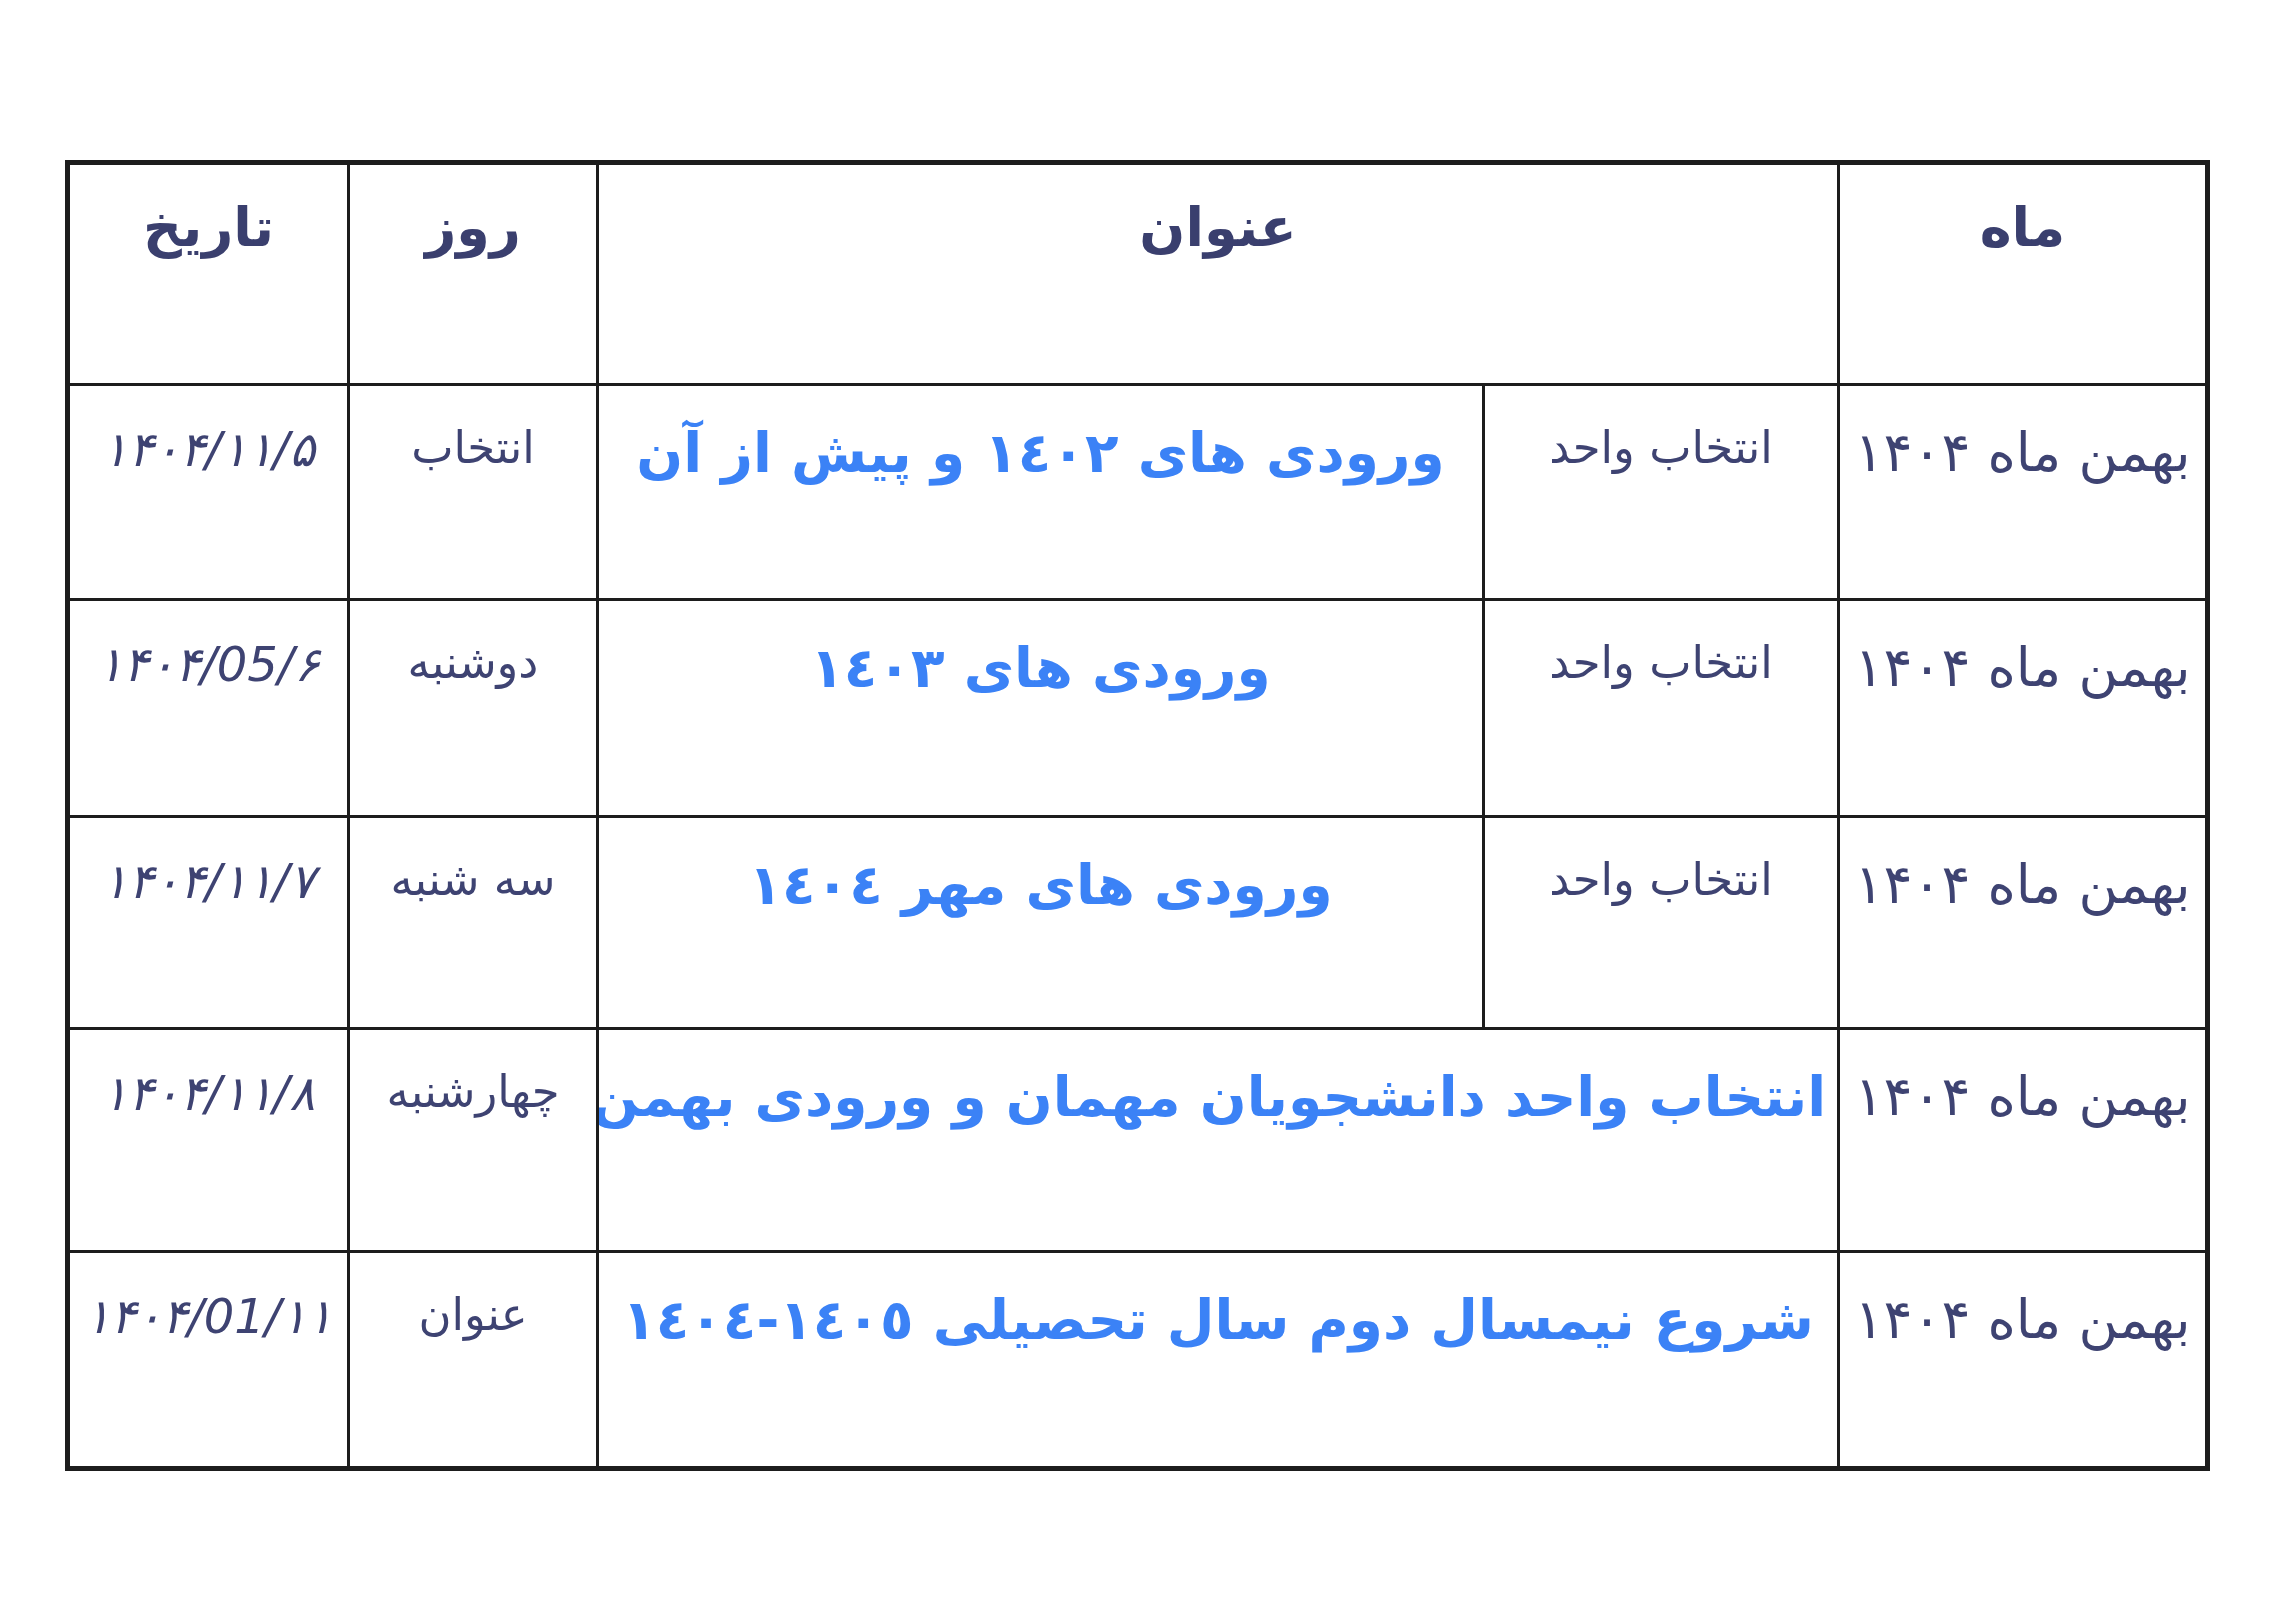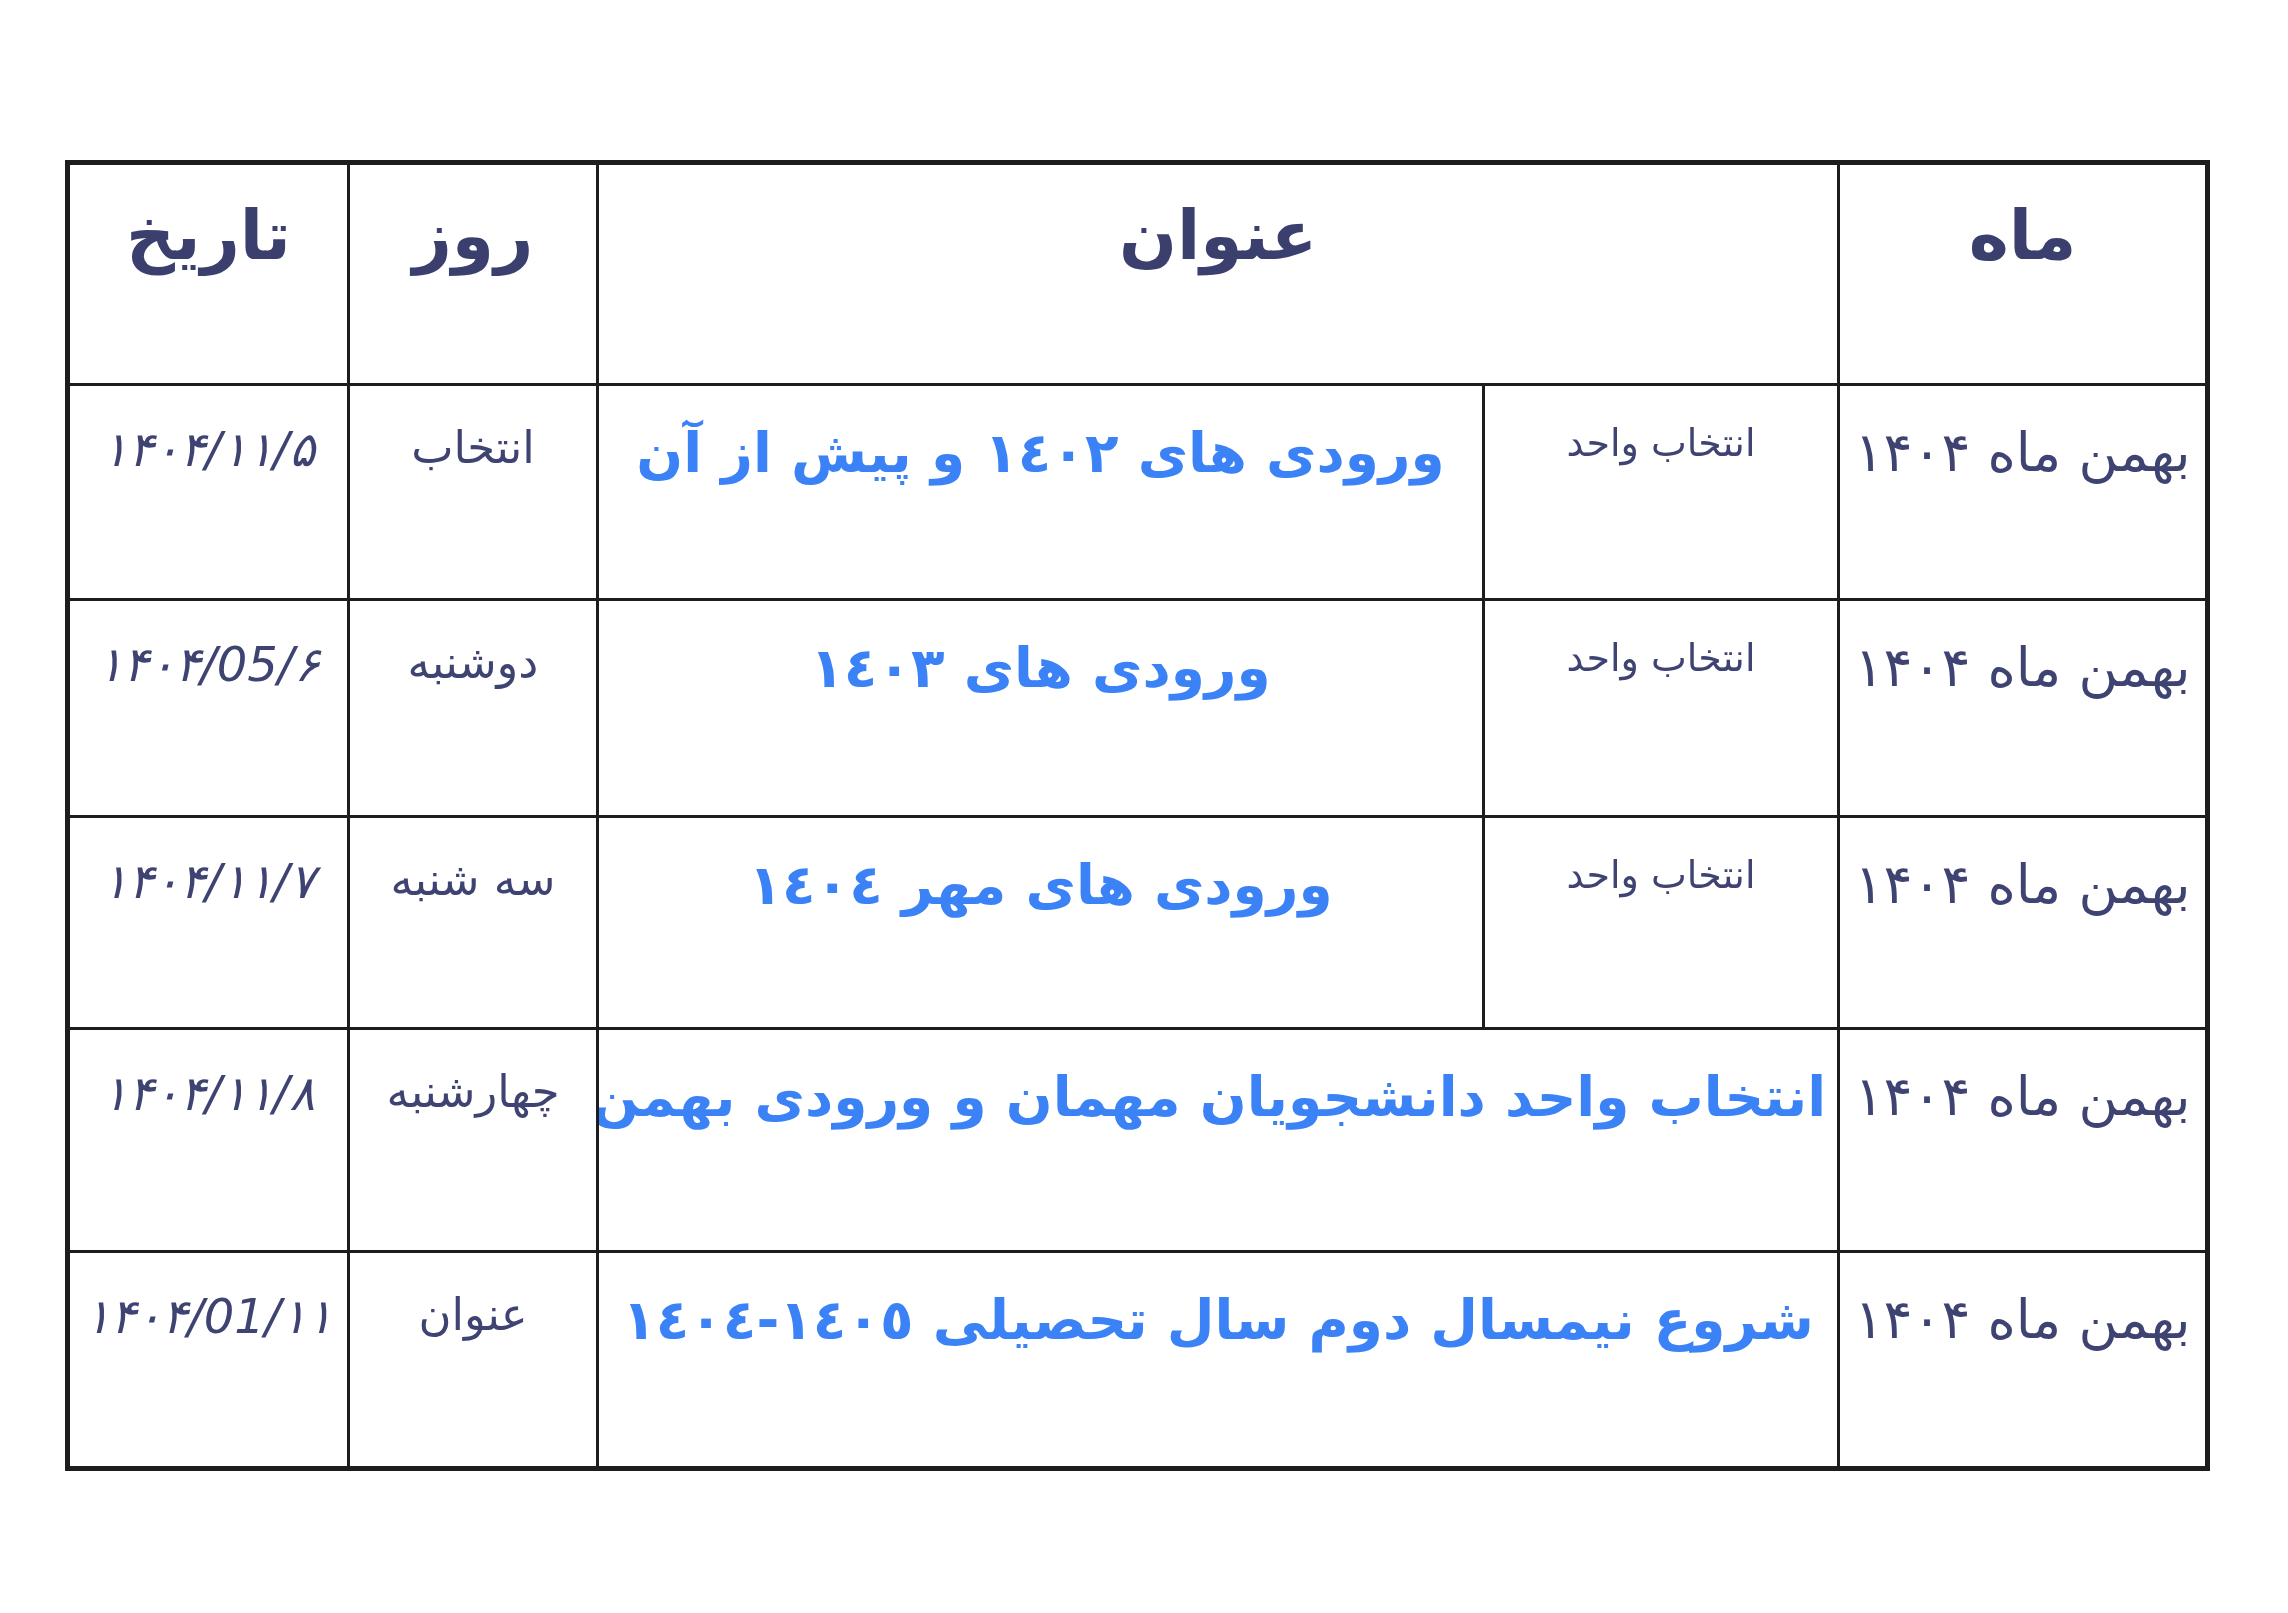--- a/index.html
+++ b/index.html
@@ -28,37 +28,37 @@
   .calendar th, .calendar td {
     border: 3.7px solid #1d1d1d;
     text-align: center;
     vertical-align: top;
     padding: 35px 11px 18.5px 11px;
     white-space: nowrap;
     overflow: hidden;
     color: #3e4372;
   }
   .calendar th {
-    font-size: 68px;
+    font-size: 54px;
     font-weight: bold;
     padding-top: 31px;
     color: #3a3f6e;
   }
   td.date-cell {
     font-size: 48px;
     font-style: italic;
     letter-spacing: 1.8px;
   }
   td.day-cell  { font-size: 45px; }
   td.title-cell {
     font-size: 55px;
     font-weight: bold;
     color: #3b82f6;
   }
-  td.action-cell { font-size: 38px; }
+  td.action-cell { font-size: 45px; }
   td.month-cell  { font-size: 54px; }
   tr.header-row   { height: 222px; }
   tr.data-row-0   { height: 215px; }
   tr.data-row-1   { height: 217px; }
   tr.data-row-2   { height: 212px; }
   tr.data-row-3   { height: 223px; }
   tr.data-row-4   { height: 217px; }
 </style>
 </head>
 <body>

